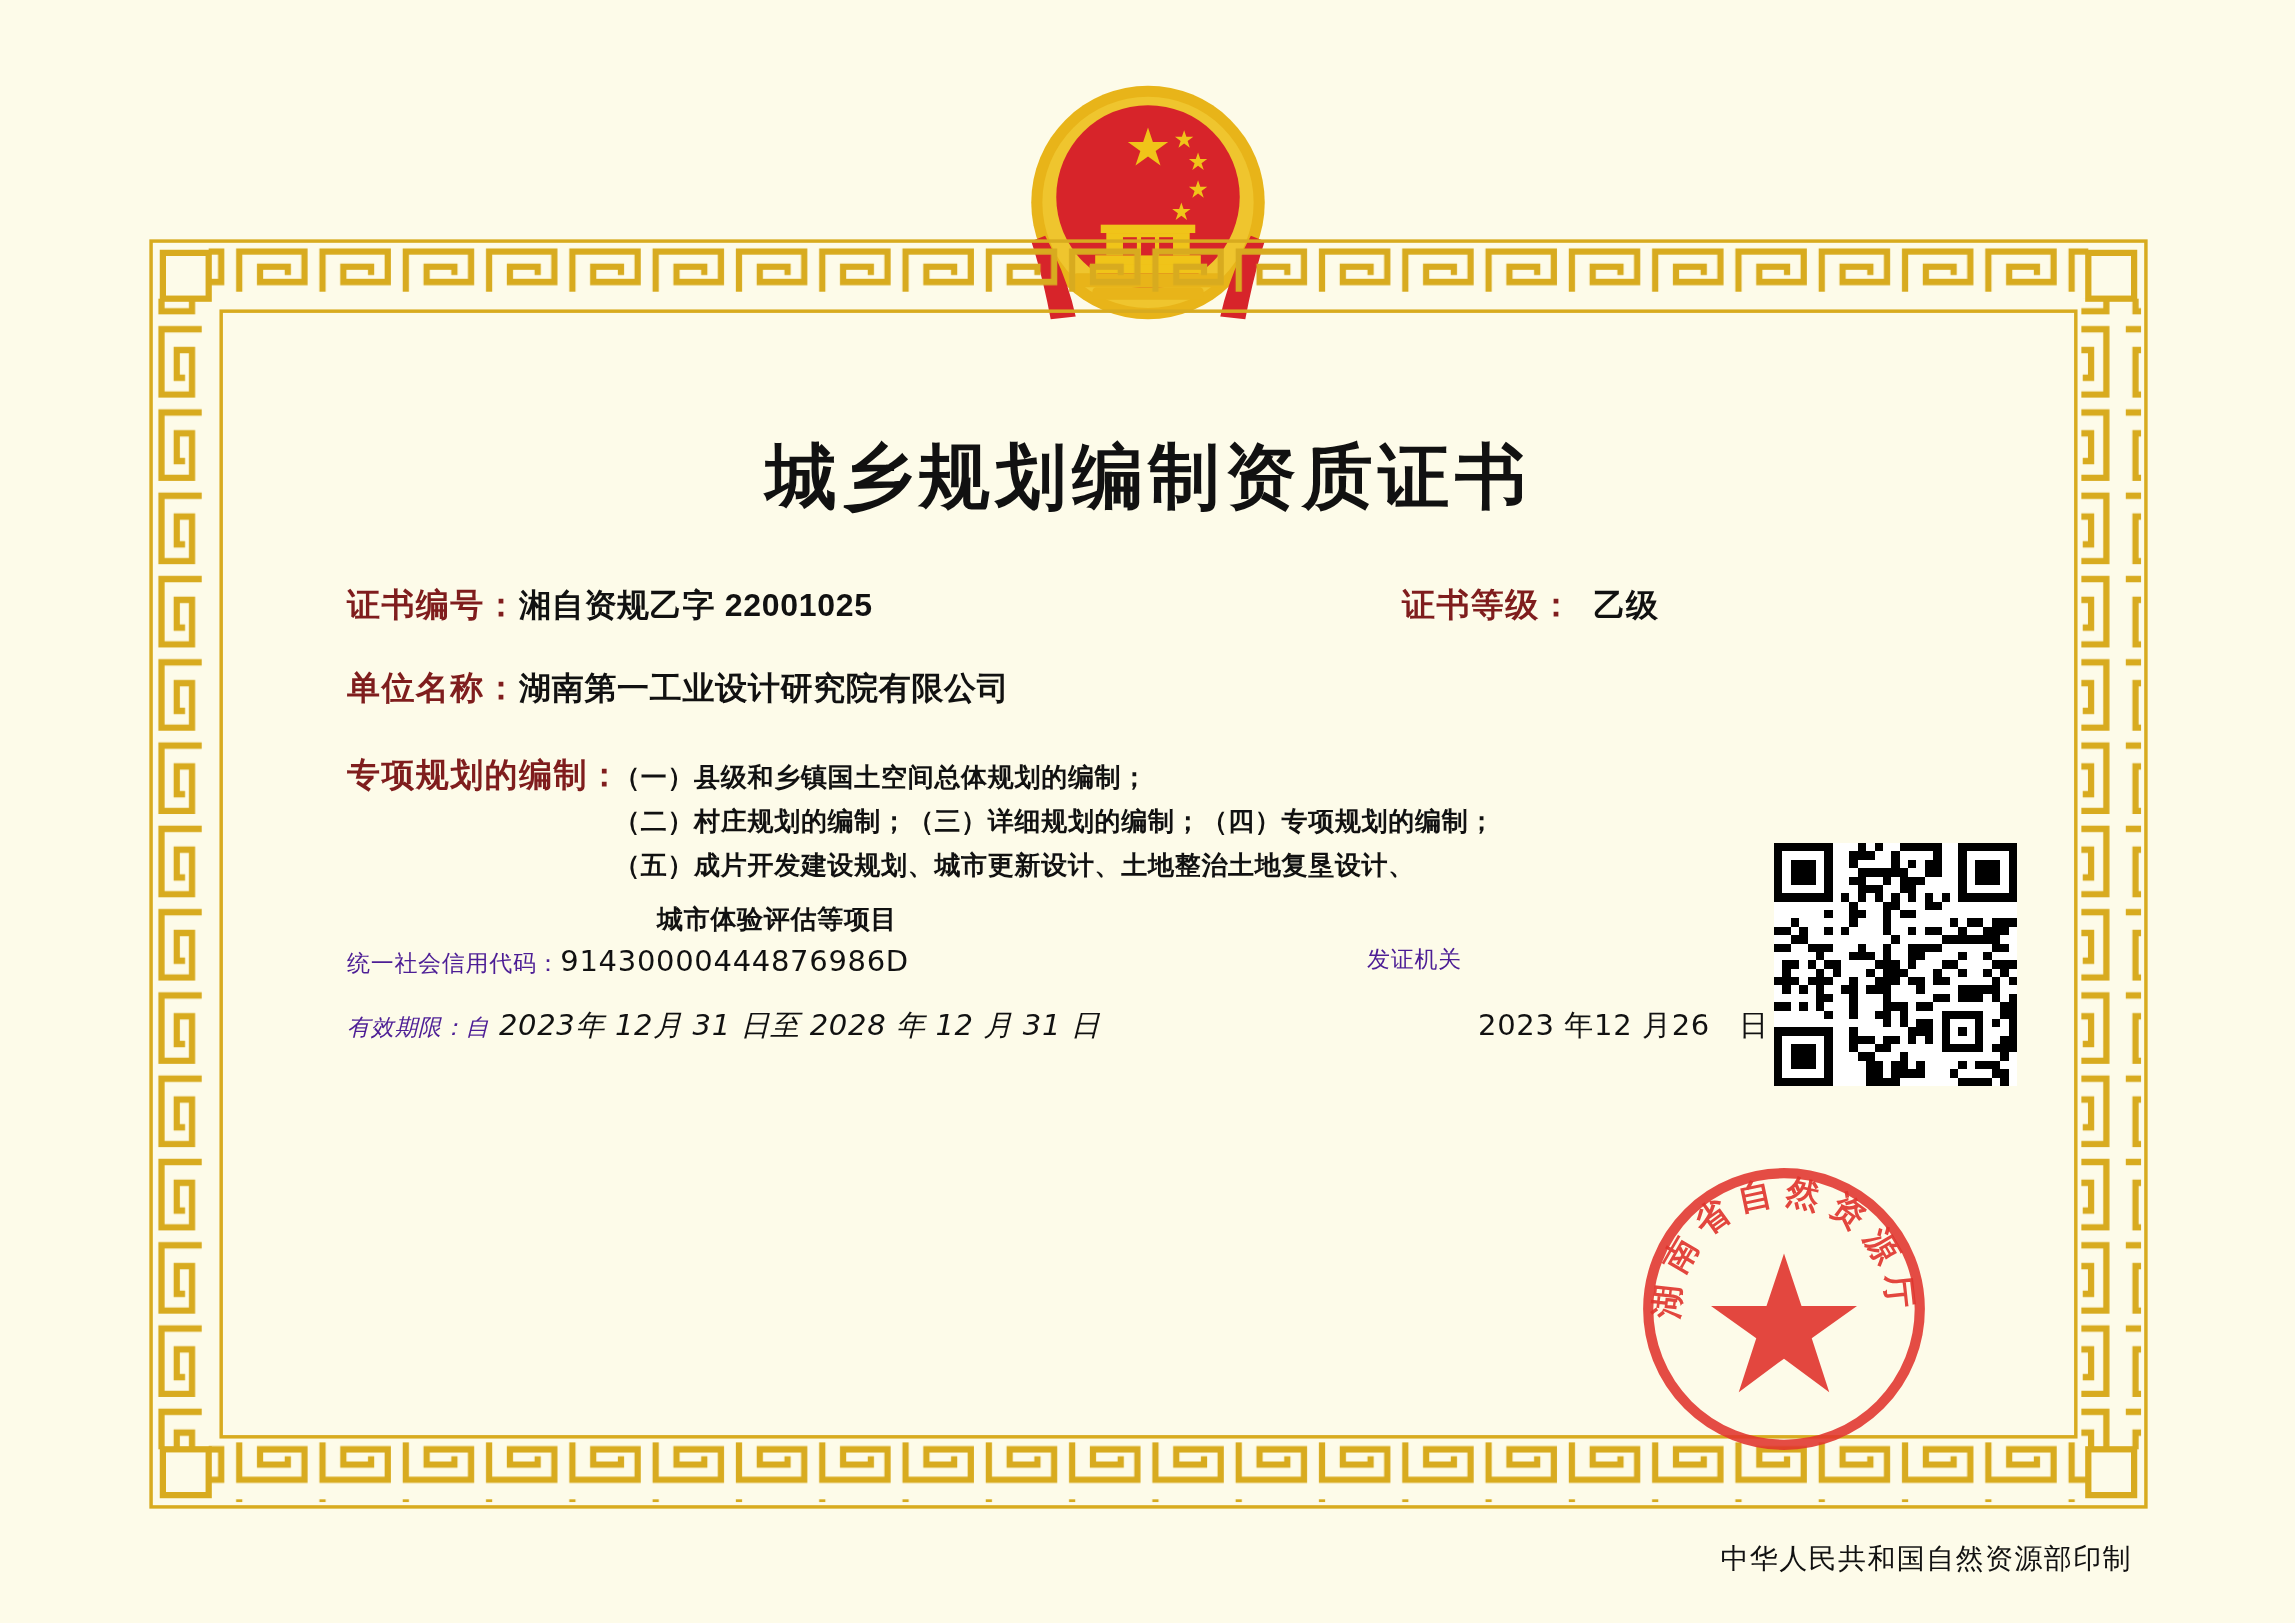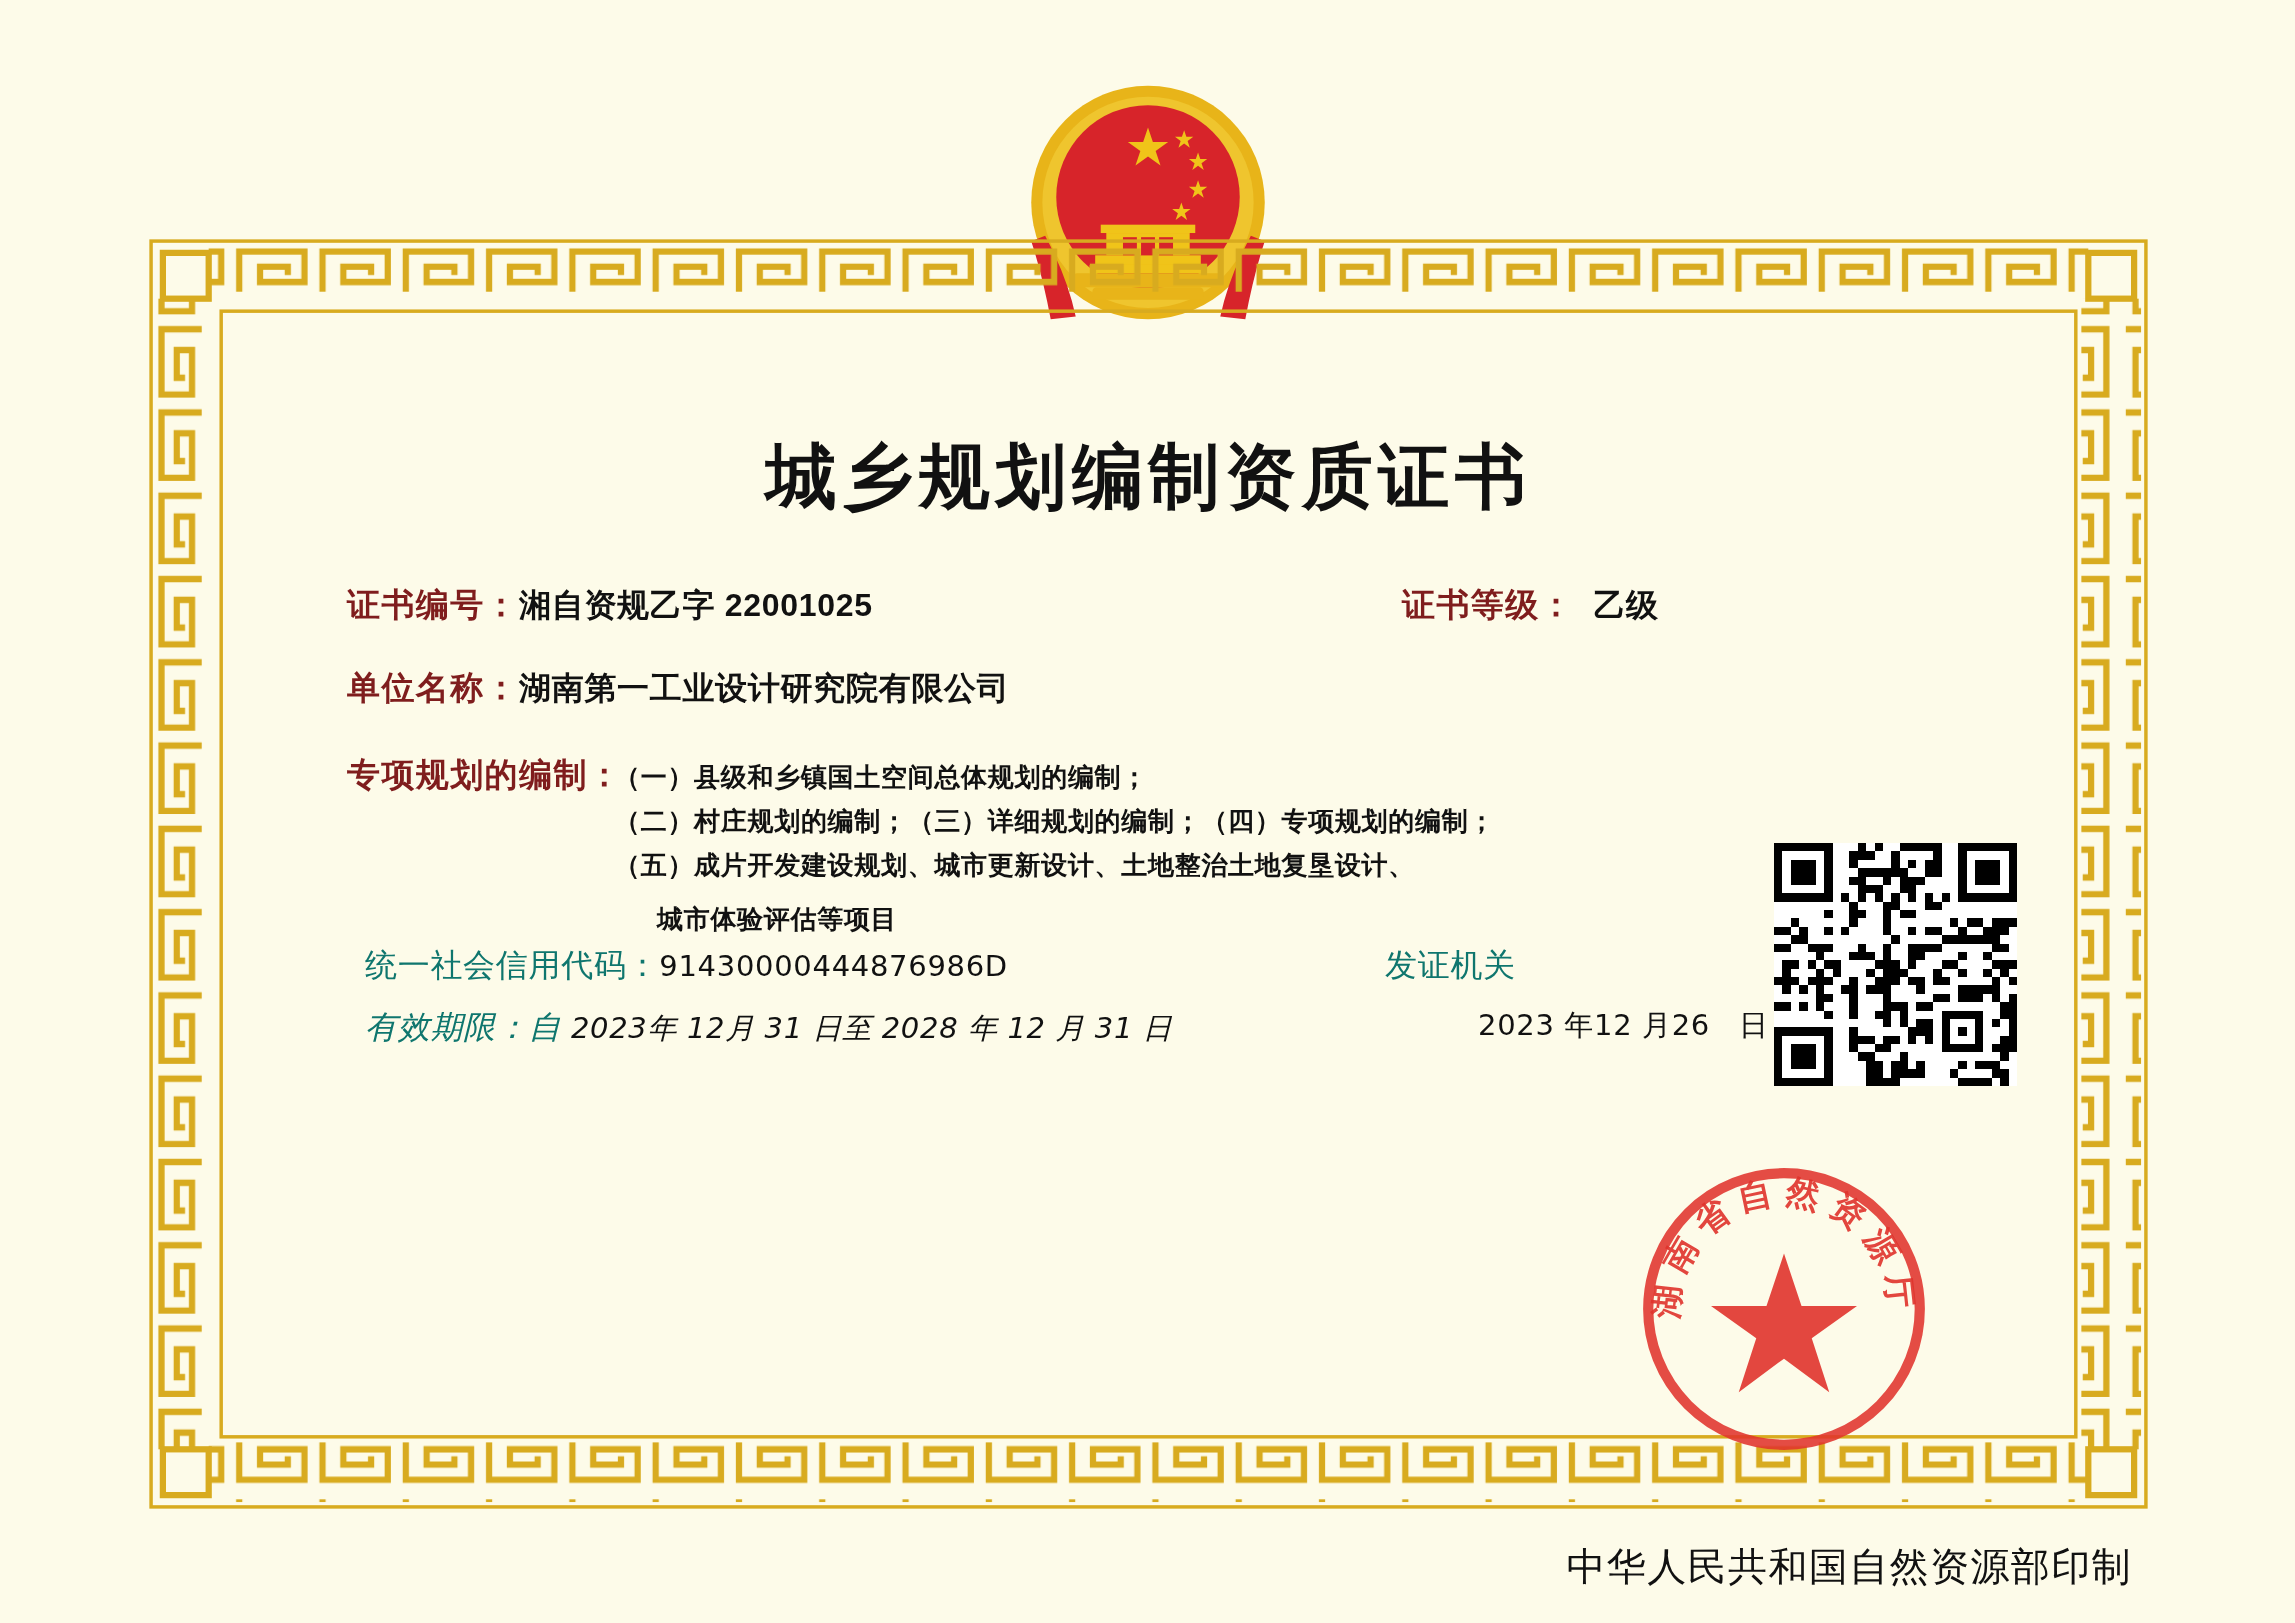--- a/index.html
+++ b/index.html
@@ -106,24 +106,23 @@
     white-space: nowrap;
   }
   .scope-line.indent { padding-left: 43px; margin-top: 10px; }
 
   .row-credit   { left: 118px;  top: 639px; }
   .row-issuer   { left: 1138px; top: 639px; }
   .row-validity { left: 118px;  top: 701px; font-style: italic; }
   .row-issuedate{ left: 1249px; top: 701px; }
 
   .label-sm {
-    font-size: 32px;
-    color: #0f766e;
+    font-size: 23px;
+    color: #4c1d95;
     letter-spacing: 0.7px;
-    margin-left: 18px;
   }
   .value-sm {
     font-size: 29px;
     color: #111;
     letter-spacing: 0.7px;
   }
   .value-sm.num {
     font-family: "DejaVu Sans", sans-serif;
   }
   .gap { display: inline-block; width: 9.7px; }
@@ -147,21 +146,21 @@
     width: 292px;
     height: 292px;
     pointer-events: none;
   }
 
   
   .footer {
     position: absolute;
     right: 163px;
     top: 1540px;
-    font-size: 39px;
+    font-size: 28px;
     color: #111;
     letter-spacing: 1.4px;
     white-space: nowrap;
   }
 </style>
 </head>
 <body>
 
 <div class="certificate">
 

